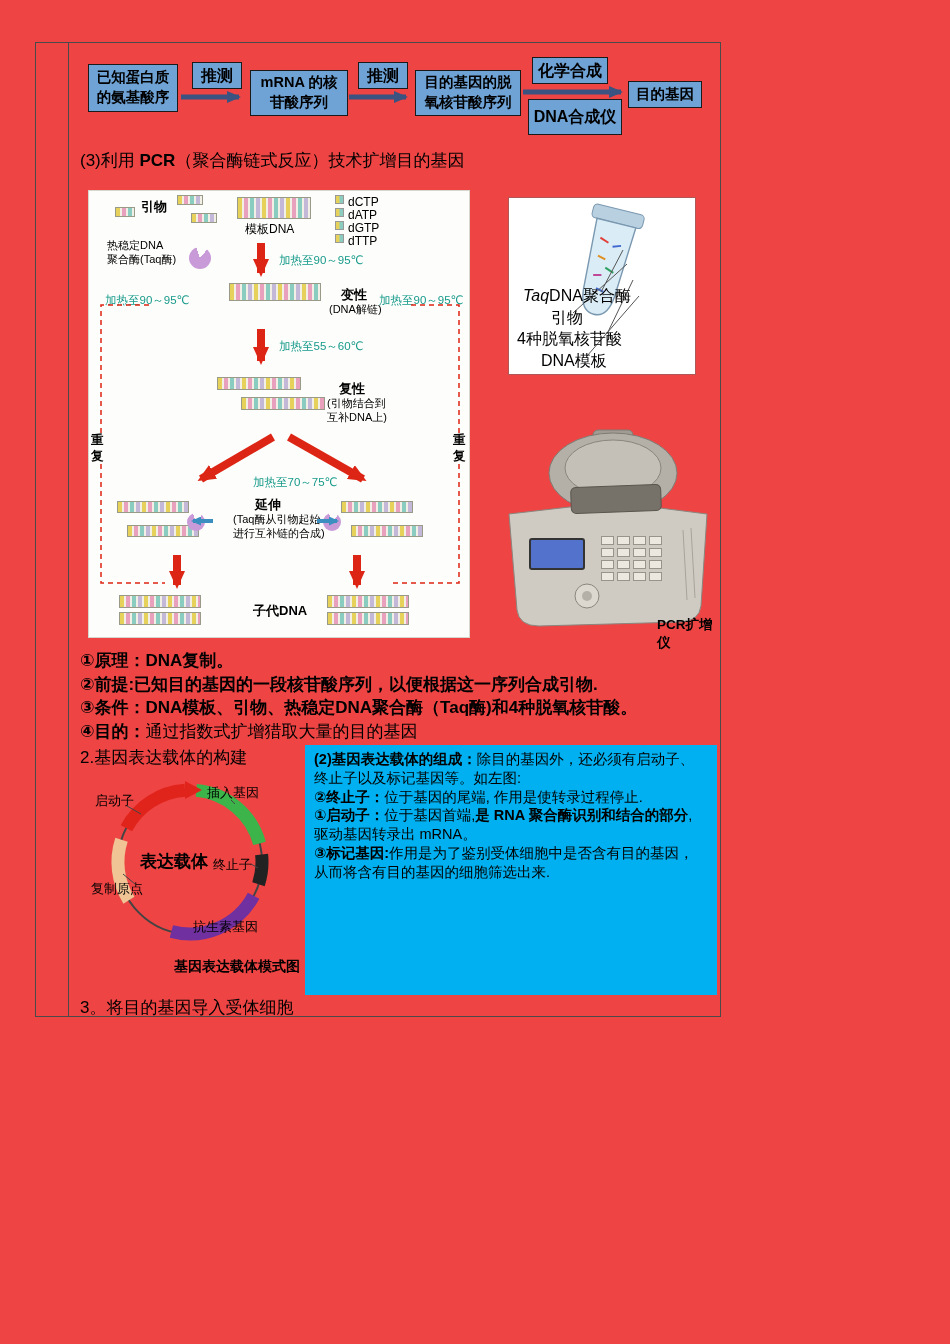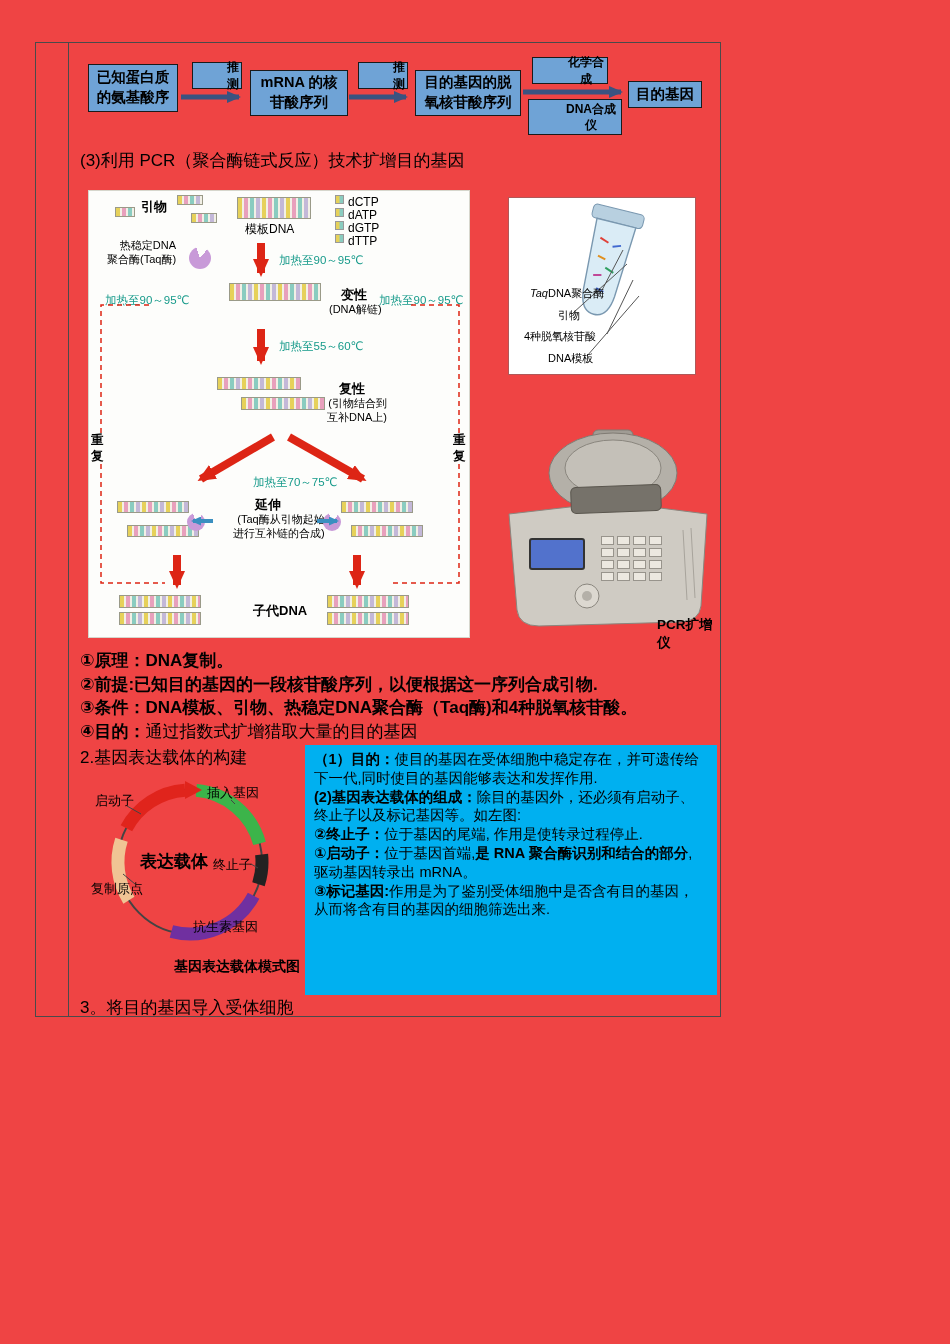--- a/index.html
+++ b/index.html
@@ -6,45 +6,45 @@
   body { background:#ffffff; font-family:"Liberation Sans","DejaVu Sans",sans-serif; color:#000; }
   .page { position:relative; width:950px; height:1344px; background:#ef4444; overflow:hidden; }
   .abs { position:absolute; }
   .hline { position:absolute; height:1px; background:#4a4a4a; }
   .vline { position:absolute; width:1px; background:#4a4a4a; }
 
   
   .fc-box { position:absolute; display:flex; align-items:center; justify-content:center;
             text-align:center; background:#6fa3d6; border:1.5px solid #1a1a1a;
             font-weight:bold; font-size:14.5px; line-height:1.35; white-space:pre-line; }
-  .fc-small { font-size:12px;padding-left:32px; }
+  .fc-small { font-size:16px; }
 
   .sec-title { position:absolute; font-size:17px; }
-  .sec-title b { font-weight:normal; }
+  .sec-title b { font-weight:bold; }
 
   
   .pcr-box { position:absolute; left:88px; top:190px; width:382px; height:448px;
              background:#fdfdfb; border:1px solid #d6d6cc; }
   .dna { position:absolute; border:1px solid #9a9a88;
          background:repeating-linear-gradient(90deg,#e6d15a 0 4px,#f2f0e6 4px 6px,#e8a0bc 6px 10px,#f2f0e6 10px 12px,#8accc0 12px 16px,#f2f0e6 16px 18px,#c3b8d8 18px 22px,#f2f0e6 22px 24px); }
   .pac { position:absolute; border-radius:50%;
          background:conic-gradient(from 40deg,#c89ad8 0 300deg,rgba(0,0,0,0) 300deg 360deg); }
   .lbl { position:absolute; font-size:12px; line-height:1.25; white-space:pre-line; }
   .lbl-b { font-weight:bold; font-size:13px; }
   .teal { color:#169a8a; white-space:nowrap; font-size:11.5px; }
-  .small { font-size:11px;text-align:right; }
+  .small { font-size:11px; }
   .repeat { font-weight:bold; font-size:12.5px; background:#fdfdfb; z-index:3; }
   .dntp-row { display:flex; align-items:flex-start; height:13px; font-size:12px; }
   .dntp-ico { display:inline-block; width:9px; height:9px; margin-right:4px;
               background:linear-gradient(90deg,#e6d15a 0 45%,#8accc0 55% 100%); border:1px solid #999; }
 
   
   .tube-panel { position:absolute; left:508px; top:197px; width:188px; height:178px;
                 border:1px solid #b05858; background:#fff; }
-  .tube-lbl { position:absolute; font-size:11px; white-space:nowrap;margin-left:7px; }
+  .tube-lbl { position:absolute; font-size:16px; white-space:nowrap; }
 
   
   .machine { position:absolute; left:495px; top:418px; width:220px; height:228px; }
   .lcd { position:absolute; left:34px; top:120px; width:56px; height:32px;
          background:#5272cc; border:2px solid #333; border-radius:3px; }
   .keypad { position:absolute; left:106px; top:118px; display:grid;
             grid-template-columns:repeat(4,13px); grid-template-rows:repeat(4,9px); gap:3px; }
   .key { background:#ece8e0; border:1px solid #98948c; }
   .machine-label { position:absolute; left:126px; top:198px; font-weight:bold; font-size:13.5px;margin-left:36px; }
 
@@ -277,21 +277,20 @@
     <div class="pl-lbl" style="left:10px;top:22px">启动子</div>
     <div class="pl-lbl" style="left:122px;top:14px">插入基因</div>
     <div class="pl-lbl" style="left:128px;top:86px">终止子</div>
     <div class="pl-lbl" style="left:6px;top:110px">复制原点</div>
     <div class="pl-lbl" style="left:108px;top:148px">抗生素基因</div>
     <div class="pl-center">表达载体</div>
   </div>
   <div class="pl-caption">基因表达载体模式图</div>
 
   <div class="cyanbox">
-    <p class="cy-line"><b>（1）目的：</b><span>使目的基因在受体细胞中稳定存在，并可遗传给下一代,同时使目的基因能够表达和发挥作用.</span></p>
     <p class="cy-line"><b>(2)基因表达载体的组成：</b><span>除目的基因外，还必须有启动子、终止子以及标记基因等。如左图:</span></p>
     <p class="cy-line"><b>②终止子：</b><span>位于基因的尾端, 作用是使转录过程停止.</span></p>
     <p class="cy-line"><b>①启动子：</b><span>位于基因首端,</span><b>是 RNA 聚合酶识别和结合的部分</b><span>, 驱动基因转录出 mRNA。</span></p>
     <p class="cy-line"><b>③标记基因:</b><span>作用是为了鉴别受体细胞中是否含有目的基因，从而将含有目的基因的细胞筛选出来.</span></p>
   </div>
 
   <div class="plain-line" style="left:80px;top:996px">3。将目的基因导入受体细胞</div>
 
 </div>
 

